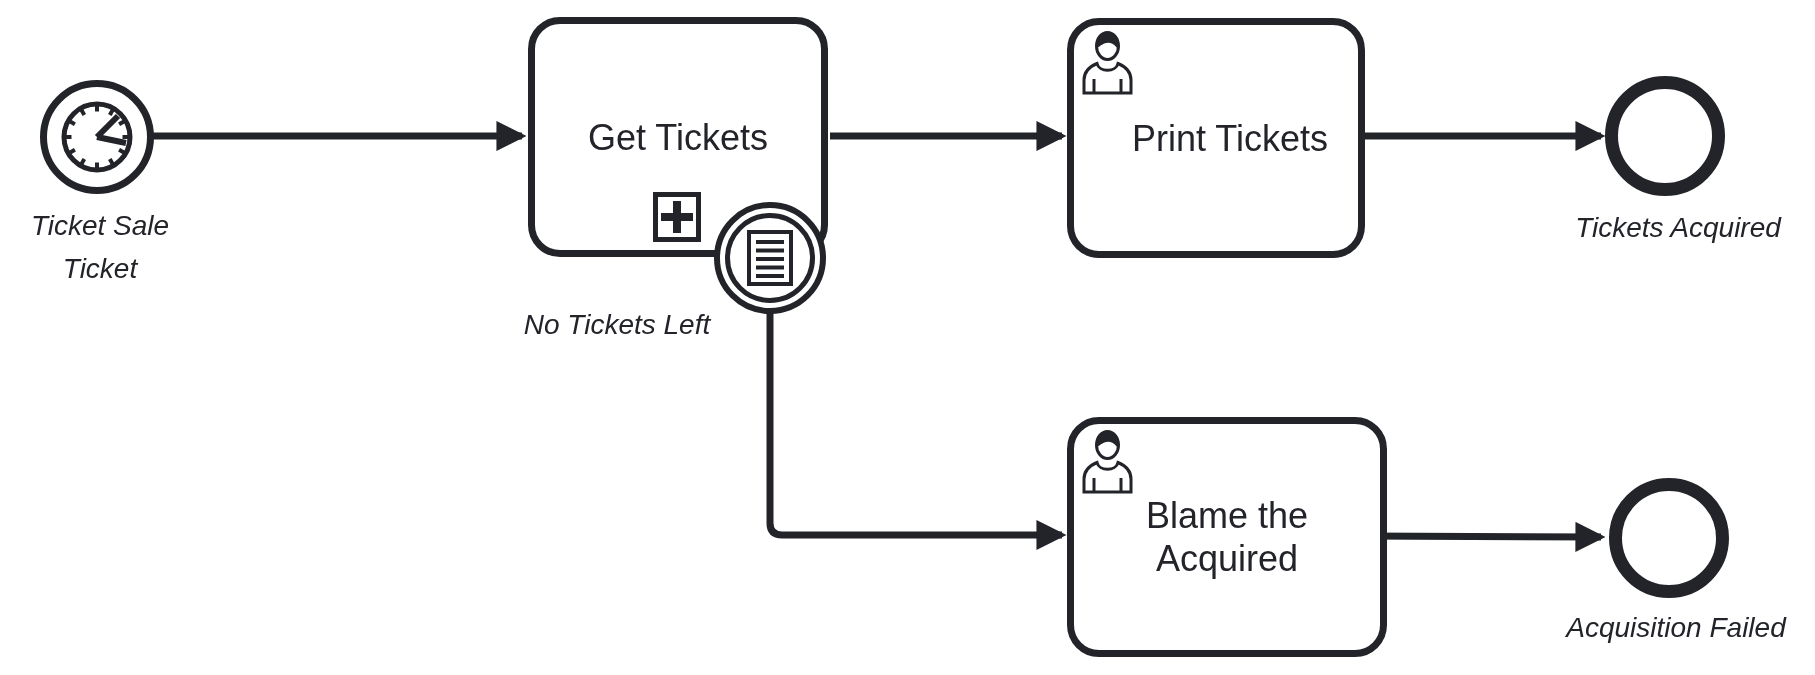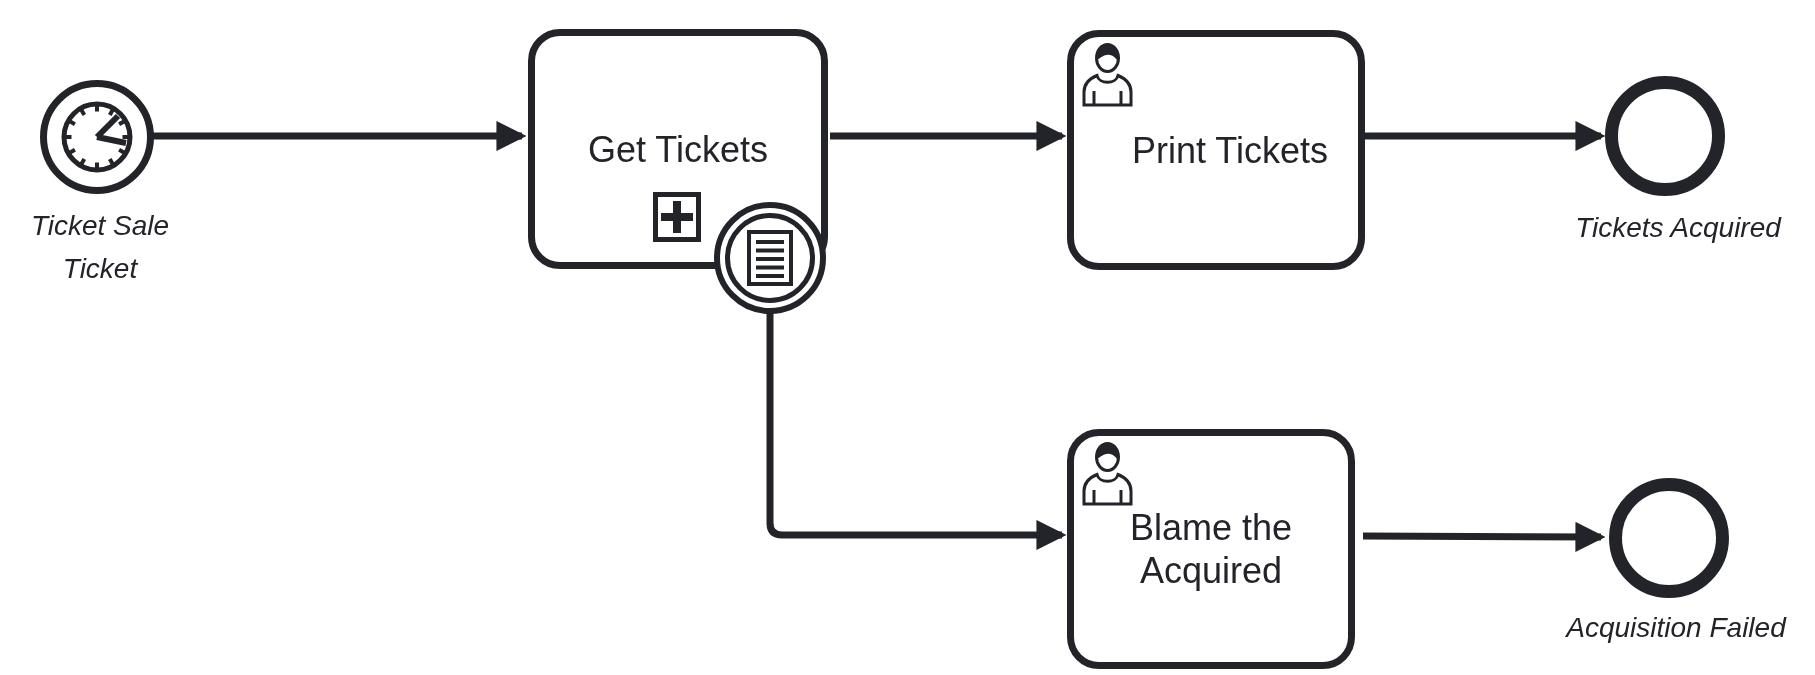--- a/index.html
+++ b/index.html
@@ -10,21 +10,21 @@
   .canvas{
     position:relative;width:1815px;height:675px;background:var(--fill);
     font-family:"Liberation Sans",sans-serif;color:var(--stroke);overflow:hidden;
   }
   .flows{position:absolute;left:0;top:0;width:1815px;height:675px;}
   .flow{stroke:var(--stroke);stroke-width:7;fill:none;}
   .node,.event,.marker,.ext-label{box-sizing:border-box;position:absolute;}
   .task{
     border:7px solid var(--stroke);border-radius:32px;background:var(--fill);
     display:flex;flex-direction:column;align-items:center;justify-content:center;
-    font-size:36px;line-height:43px;text-align:center;margin-top:12px;
+    font-size:36px;line-height:43px;text-align:center;
   }
   .event{background:var(--fill);border-radius:50%;}
   .start-event{
     left:40px;top:80px;width:114px;height:114px;border:7px solid var(--stroke);
     display:flex;align-items:center;justify-content:center;
   }
   .end-event{width:120px;height:120px;border:13px solid var(--stroke);}
   .boundary-event{
     left:714px;top:202px;width:112px;height:112px;border:6px solid var(--stroke);
     display:flex;align-items:center;justify-content:center;
@@ -100,38 +100,39 @@
       <rect x="2" y="2" width="42" height="52" class="icon-stroke" stroke-width="4" fill="#ffffff"></rect>
       <g class="icon-stroke" stroke-width="4">
         <line x1="9" y1="12" x2="37" y2="12"></line>
         <line x1="9" y1="20.5" x2="37" y2="20.5"></line>
         <line x1="9" y1="29" x2="37" y2="29"></line>
         <line x1="9" y1="37.5" x2="37" y2="37.5"></line>
         <line x1="9" y1="46" x2="37" y2="46"></line>
       </g>
     </svg>
   </div>
+  <div class="ext-label" style="left:467px;top:303px;width:300px;">No Tickets Left</div>
 
   <div class="node task" style="left:1067px;top:18px;width:298px;height:240px;padding-left:28px;">
     <svg class="user-icon" width="56" height="66" viewBox="0 0 56 66">
       <path d="M 4,63 L 4,50 C 4,40.5 11,36 17,33.5 C 19,42.5 36,42.5 38,33.5 C 44,36 51,40.5 51,50 L 51,63 Z" class="icon-stroke" stroke-width="3" fill="#ffffff"></path>
       <ellipse cx="27.5" cy="16" rx="11" ry="13.5" class="icon-stroke" stroke-width="3" fill="#ffffff"></ellipse>
       <path d="M 16.5,16 C 15.5,4 23,2.5 27.5,2.5 C 35,2.5 39,8.5 38.6,16 C 38.4,18 37,18.3 36,16.8 C 31.5,10.5 24.5,12.5 21,15.3 C 19,16.9 16.7,18.5 16.5,16 Z" fill="#22242a" stroke="none"></path>
       <g class="icon-stroke" stroke-width="3">
         <line x1="14" y1="49" x2="14" y2="63"></line>
         <line x1="41" y1="49" x2="41" y2="63"></line>
       </g>
     </svg>
     <span class="task-label">Print Tickets</span>
   </div>
 
   <div class="event end-event" style="left:1605px;top:76px;"></div>
   <div class="ext-label" style="left:1528px;top:206px;width:300px;">Tickets Acquired</div>
 
-  <div class="node task" style="left:1067px;top:417px;width:288px;height:240px;">
+  <div class="node task" style="left:1067px;top:417px;width:320px;height:240px;">
     <svg class="user-icon" width="56" height="66" viewBox="0 0 56 66">
       <path d="M 4,63 L 4,50 C 4,40.5 11,36 17,33.5 C 19,42.5 36,42.5 38,33.5 C 44,36 51,40.5 51,50 L 51,63 Z" class="icon-stroke" stroke-width="3" fill="#ffffff"></path>
       <ellipse cx="27.5" cy="16" rx="11" ry="13.5" class="icon-stroke" stroke-width="3" fill="#ffffff"></ellipse>
       <path d="M 16.5,16 C 15.5,4 23,2.5 27.5,2.5 C 35,2.5 39,8.5 38.6,16 C 38.4,18 37,18.3 36,16.8 C 31.5,10.5 24.5,12.5 21,15.3 C 19,16.9 16.7,18.5 16.5,16 Z" fill="#22242a" stroke="none"></path>
       <g class="icon-stroke" stroke-width="3">
         <line x1="14" y1="49" x2="14" y2="63"></line>
         <line x1="41" y1="49" x2="41" y2="63"></line>
       </g>
     </svg>
     <span class="task-label">Blame the</span>

